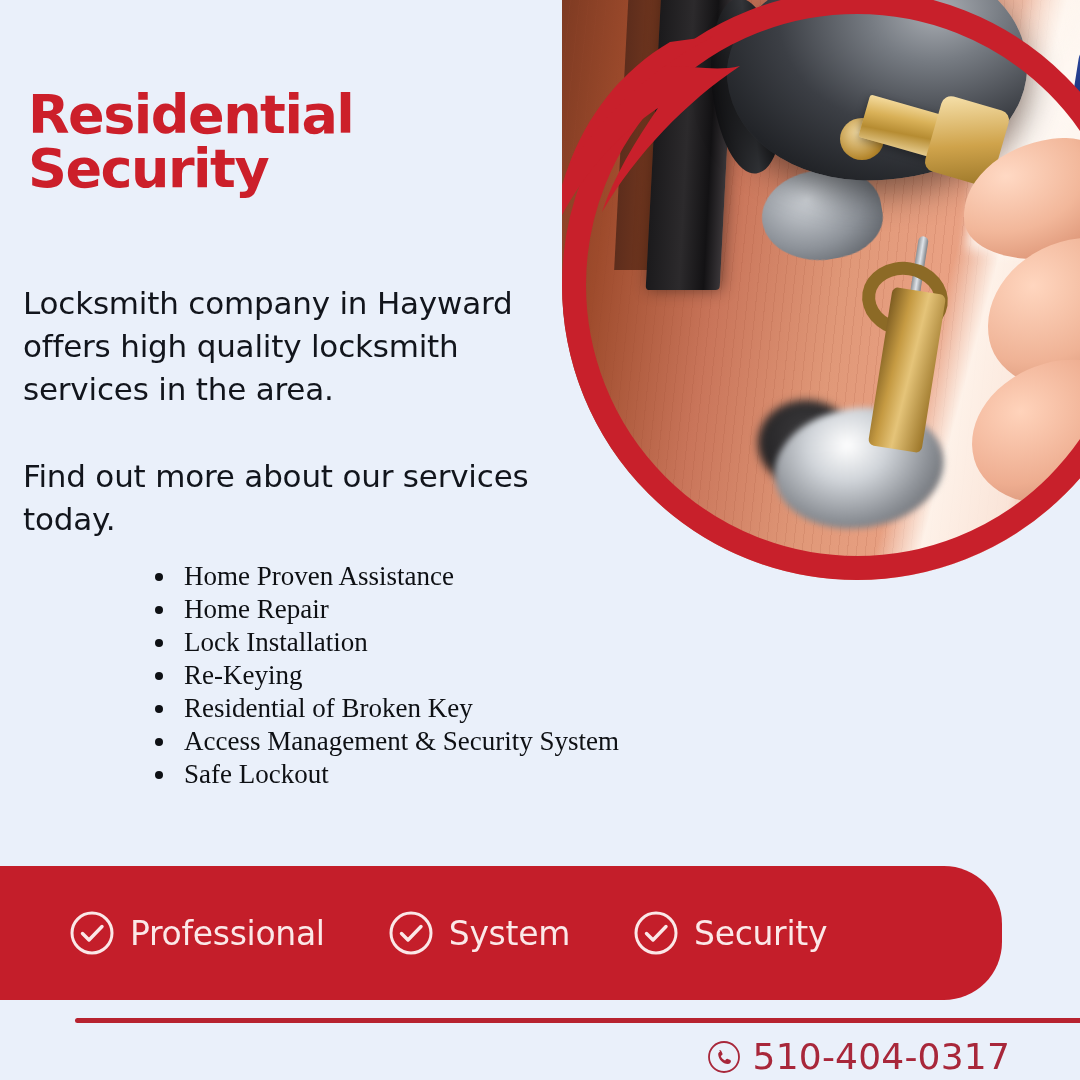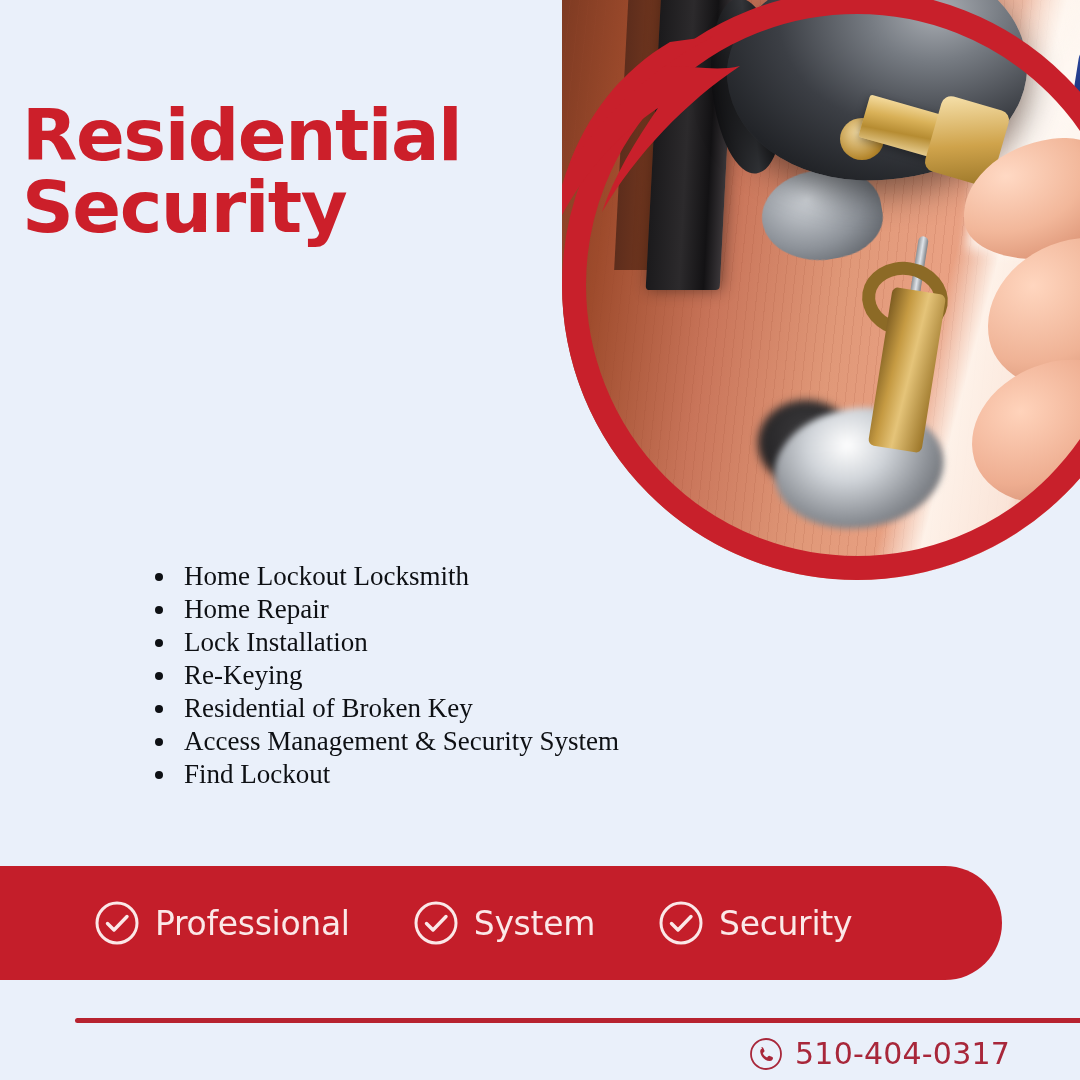--- a/index.html
+++ b/index.html
@@ -217,27 +217,27 @@
   .hero-ring {
     position: absolute;
     left: 0; top: 0;
     width: 590px;
     height: 590px;
   }
 
   
   .headline {
     position: absolute;
-    left: 22px;
+    left: 28px;
     top: 52px;
     width: 520px;
     color: #cc1f2a;
     font-family: "DejaVu Sans", sans-serif;
     font-weight: 700;
-    font-size: 72px;
+    font-size: 54px;
     line-height: 0.99;
     letter-spacing: -1.5px;
   }
   .headline span { display: block; }
 
   .lede {
     position: absolute;
     left: 23px;
     top: 282px;
     width: 540px;
@@ -263,26 +263,26 @@
     line-height: 1.225;
   }
   .service-list li { padding-left: 6px; }
 
   
   .badge-bar {
     position: absolute;
     left: 0;
     top: 866px;
     width: 1002px;
-    height: 114px;
+    height: 134px;
     background: #c41e2a;
     border-radius: 0 58px 58px 0;
     display: flex;
     align-items: center;
-    padding-left: 93px;
+    padding-left: 68px;
     box-sizing: border-box;
   }
   .badge {
     display: flex;
     align-items: center;
     gap: 14px;
     color: #fbe8e8;
     font-family: "DejaVu Sans", sans-serif;
     font-size: 33px;
     letter-spacing: -0.3px;
@@ -302,21 +302,21 @@
   }
   .phone {
     position: absolute;
     right: 70px;
     top: 1036px;
     display: flex;
     align-items: center;
     gap: 12px;
     color: #a8273a;
     font-family: "DejaVu Sans", sans-serif;
-    font-size: 30px;
+    font-size: 36px;
     letter-spacing: 0.2px;
   }
   .phone .phone-icon { flex: 0 0 auto; display: block; }
 </style>
 </head>
 <body>
 
 <div id="poster">
 
   <div class="hero-media">
@@ -360,29 +360,33 @@
                C 60 80 24 126 6 178
                C 44 120 96 74 152 46 Z" fill="#c8202b"></path>
     </svg>
   </div>
 
   <h1 class="headline">
     <span>Residential</span>
     <span>Security</span>
   </h1>
 
+  <div class="lede">
+    <p>Locksmith company in Hayward offers high quality locksmith services in the area.</p>
+    <p>Find out more about our services today.</p>
+  </div>
 
   <ul class="service-list">
-    <li>Home Lockout Locksmith</li>
+    <li>Home Proven Assistance</li>
     <li>Home Repair</li>
     <li>Lock Installation</li>
     <li>Re-Keying</li>
     <li>Residential of Broken Key</li>
     <li>Access Management &amp; Security System</li>
-    <li>Find Lockout</li>
+    <li>Safe Lockout</li>
   </ul>
 
   <div class="badge-bar">
 
     <div class="badge">
       <svg class="check-circle" width="48" height="48" viewBox="0 0 48 48">
         <circle cx="24" cy="24" r="20" fill="none" stroke="#fbe8e8" stroke-width="3"></circle>
         <path d="M14.5 24.5 L21 31 L34 17.5" fill="none" stroke="#fbe8e8" stroke-width="3.4" stroke-linecap="round" stroke-linejoin="round"></path>
       </svg>
       <span>Professional</span>

